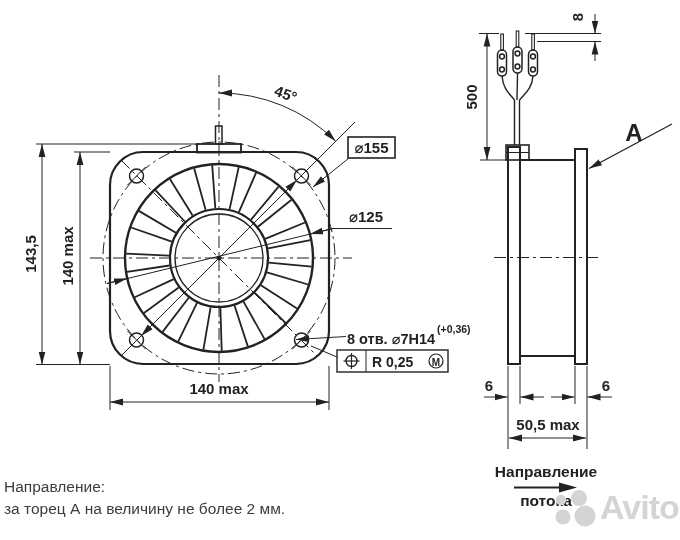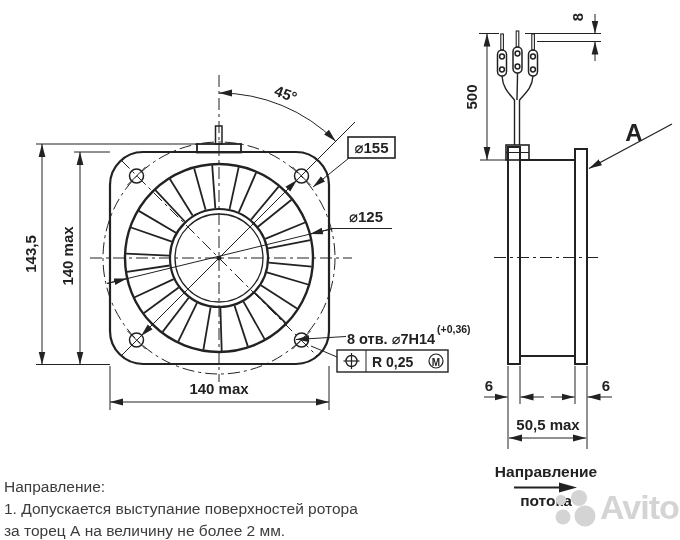--- a/index.html
+++ b/index.html
@@ -219,21 +219,20 @@
       <text x="606" y="391" font-size="15" text-anchor="middle">6</text>
       <text x="548" y="430" font-size="15" text-anchor="middle">50,5 max</text>
       <text x="546" y="477" font-size="15.5" text-anchor="middle">Направление</text>
       <text x="546" y="506" font-size="15.5" text-anchor="middle">потока</text>
     </g>
   </g>
 </svg>
 
 <div class="note">
   <span class="nt">Направление:</span>
-  <span class="nt">1. Допускается выступание поверхностей ротора</span>
   <span class="nt">за торец А на величину не более 2 мм.</span>
 </div>
 
 <div class="wm">
   <svg width="50" height="42">
     <circle cx="11" cy="10" r="5.2" fill="#d4d4d4"></circle>
     <circle cx="29" cy="8" r="8" fill="#d4d4d4"></circle>
     <circle cx="13" cy="27" r="7.5" fill="#d4d4d4"></circle>
     <circle cx="35" cy="26" r="10.5" fill="#d4d4d4"></circle>
   </svg>

